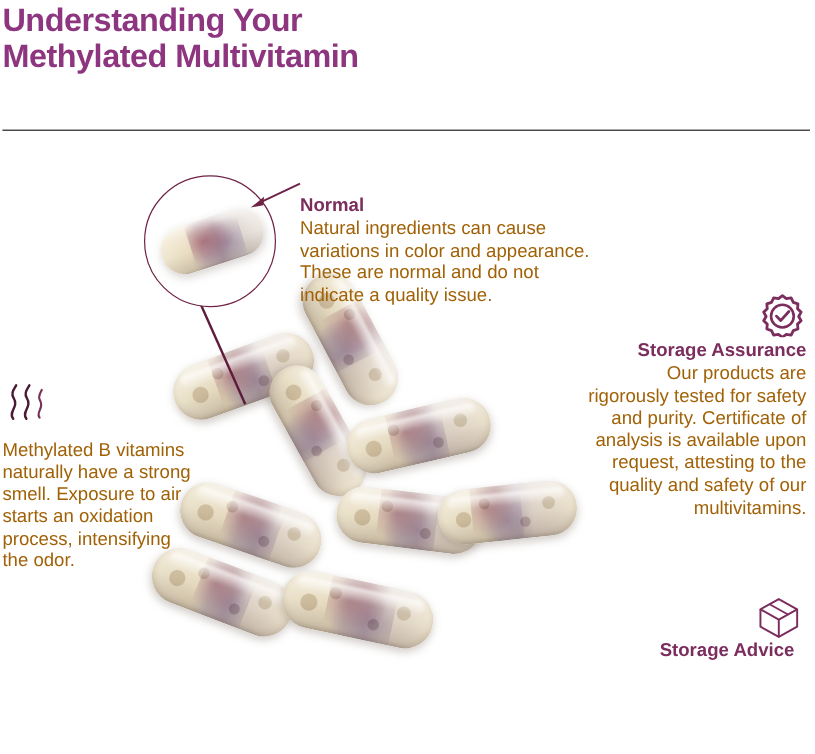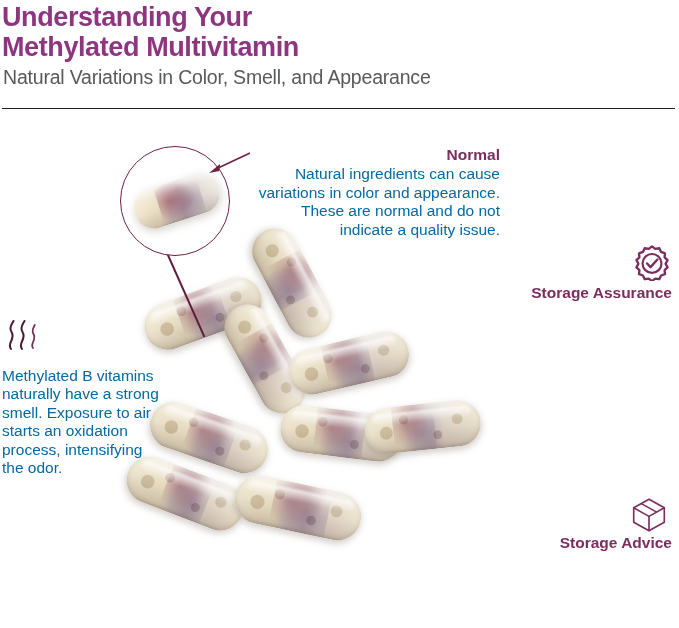--- a/index.html
+++ b/index.html
@@ -176,23 +176,23 @@
     left: 206px;
     top: 150px;
     width: 46px;
     height: 26px;
   }
 
   
   #normal-block {
     position: absolute;
     left: 250px;
-    top: 145px;
+    top: 162px;
     width: 250px;
-    text-align: right;
+    text-align: left;
   }
   #smell-icon {
     position: absolute;
     left: 4px;
     top: 318px;
     width: 40px;
     height: 34px;
   }
   #smell-text {
     position: absolute;
@@ -212,61 +212,60 @@
   }
   #qa-icon {
     position: absolute;
     right: 9px;
     top: 245px;
     width: 36px;
     height: 36px;
   }
   #storage-block {
     position: absolute;
-    right: 7px;
+    right: 17px;
     top: 533px;
     width: 246px;
     text-align: right;
   }
   #storage-icon {
     position: absolute;
     right: 11px;
     top: 497px;
     width: 38px;
     height: 36px;
   }
 
   .block-heading {
     color: #7b2d5e;
     font-weight: bold;
     font-size: 15.5px;
     line-height: 19px;
     margin: 0 0 1px 0;
   }
   .block-body {
-    color: #0369a1;
+    color: #a16207;
     font-size: 15.5px;
     line-height: 18.6px;
     margin: 0;
     white-space: pre-line;
   }
   #smell-text .block-body {
     font-size: 15.5px;
     line-height: 18.4px;
   }
 </style>
 </head>
 <body>
 
 <div id="page">
 
   <div id="header">
     <div class="title-line" id="title-line-1">Understanding Your</div>
     <div class="title-line" id="title-line-2">Methylated Multivitamin</div>
-    <div id="subtitle">Natural Variations in Color, Smell, and Appearance</div>
     <div id="header-rule"></div>
   </div>
 
   <div id="capsule-photo">
     <div class="capsule" style="left:2px; top:28px; width:122px; height:47px; transform:rotate(-20deg);">
       <div class="band" style="left:30%; right:32%;"></div>
         <div class="speckle"></div>
         <div class="gloss"></div>
     </div>
     <div class="capsule" style="left:93px; top:-2px; width:118px; height:46px; transform:rotate(62deg);">
@@ -350,20 +349,27 @@
              L23.6 4.3 L28.1 3.6 L30.1 7.7 L34.4 9.2 L34 13.7 L37.3 16.8
              L35.1 20.8 L37.3 24.8 L34 27.9 L34.4 32.4 L30.1 33.9 L28.1 38
              L23.6 37.3 L20 40.1 L16.4 37.3 L11.9 38 L9.9 33.9 L5.6 32.4
              L6 27.9 L2.7 24.8 L4.9 20.8 L2.7 16.8 L6 13.7 L5.6 9.2
              L9.9 7.7 L11.9 3.6 L16.4 4.3 Z" fill="none" stroke="#7b2d5e" stroke-width="2.6" stroke-linejoin="round"></path>
     <circle cx="20" cy="20.5" r="10.5" fill="none" stroke="#7b2d5e" stroke-width="2.4"></circle>
     <path d="M14.5 20.5 L18.4 24.6 L26 16.2" fill="none" stroke="#7b2d5e" stroke-width="2.6" stroke-linecap="round" stroke-linejoin="round"></path>
   </svg>
   <div id="qa-block">
     <p class="block-heading">Storage Assurance</p>
+    <p class="block-body">Our products are
+rigorously tested for safety
+and purity. Certificate of
+analysis is available upon
+request, attesting to the
+quality and safety of our
+multivitamins.</p>
   </div>
 
   <svg id="storage-icon" viewBox="0 0 40 40">
     <path d="M20 2.5 L37 12 L20 21.5 L3 12 Z" fill="none" stroke="#7b2d5e" stroke-width="1.8" stroke-linejoin="round"></path>
     <path d="M3 12 L3 28 L20 37.5 L20 21.5" fill="none" stroke="#7b2d5e" stroke-width="1.8" stroke-linejoin="round"></path>
     <path d="M37 12 L37 28 L20 37.5" fill="none" stroke="#7b2d5e" stroke-width="1.8" stroke-linejoin="round"></path>
     <path d="M11.5 7.3 L28.5 16.8" fill="none" stroke="#7b2d5e" stroke-width="1.6"></path>
   </svg>
   <div id="storage-block">
     <p class="block-heading">Storage Advice</p>

